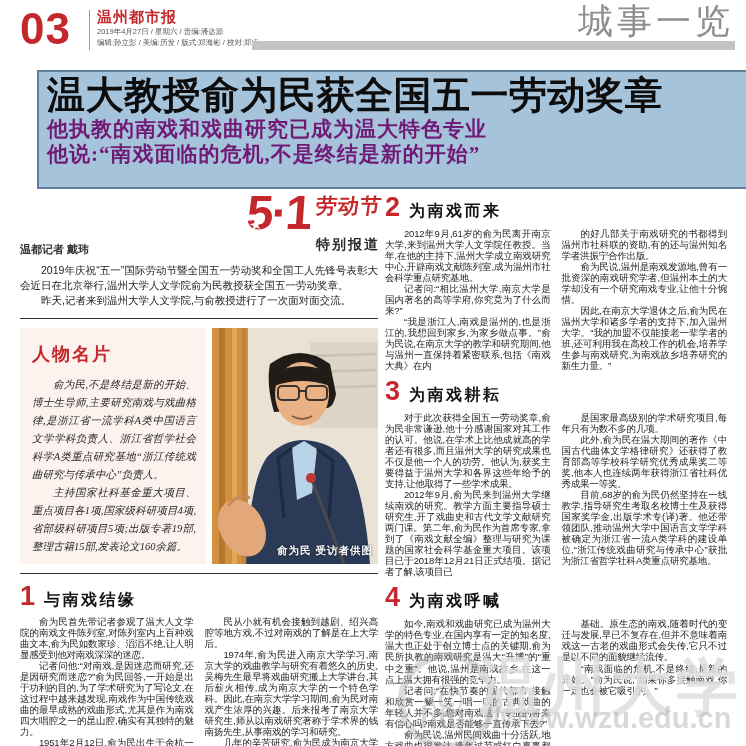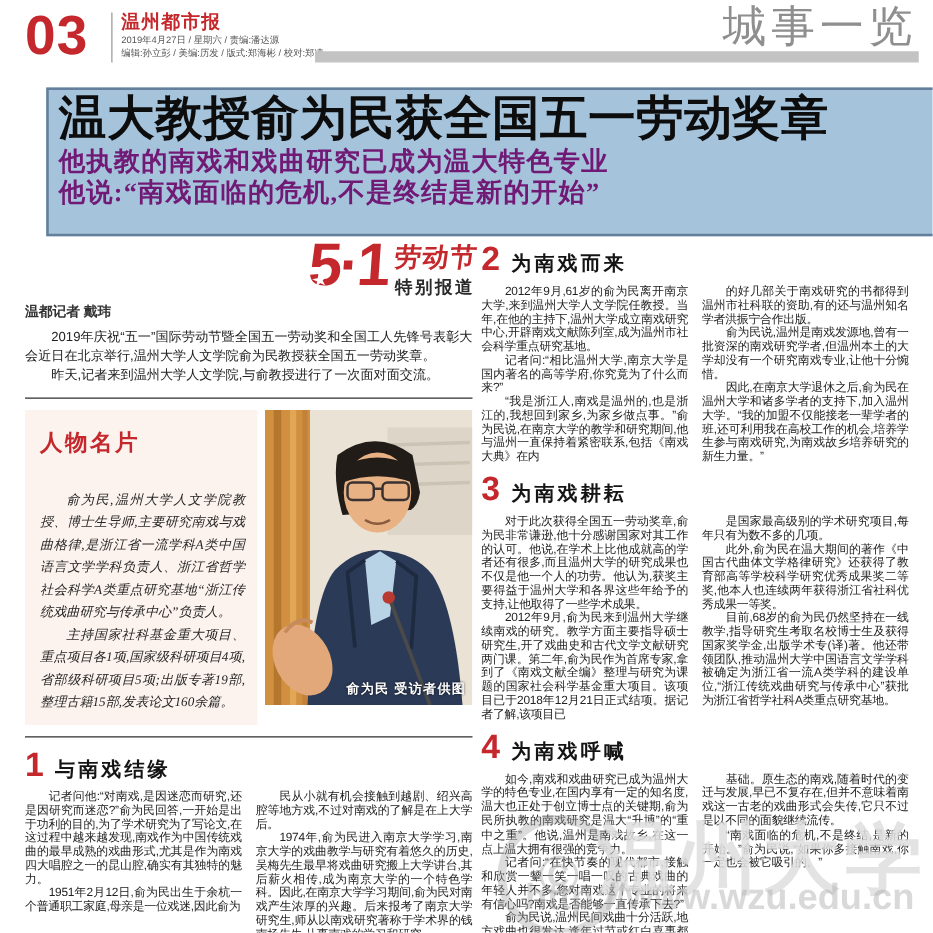--- a/index.html
+++ b/index.html
@@ -26,30 +26,30 @@
   
   .leftcol{left:20px;top:190px;width:358px;}
   .rightcol{left:385px;top:187px;width:342px;}
 
   
   .badge{display:flex;justify-content:flex-end;align-items:flex-start;height:52px;margin-right:-4px;}
   .b51{position:relative;font-size:48px;font-weight:900;color:#c5282c;line-height:.95;letter-spacing:-2px;transform:skewX(-4deg);}
   .bstar{position:absolute;left:3px;bottom:3px;font-size:15px;color:#fff;transform:rotate(-12deg);}
   .bright{margin-left:6px;padding-top:2px;}
   .blabel{font-size:21px;font-weight:900;color:#c5282c;transform:skewX(-8deg);letter-spacing:1px;}
-  .bsub{font-size:14px;font-weight:700;color:#2a2a2a;letter-spacing:2px;margin-top:1px;}
+  .bsub{font-size:14px;font-weight:700;color:#2a2a2a;letter-spacing:2px;margin-top:16px;}
 
   .byline{font-size:11px;font-weight:700;color:#333;margin:0 0 6px;}
   .intro p{font-size:10.5px;line-height:1.45;text-align:justify;text-indent:2em;margin:0;color:#222;}
   .rule{border:none;border-top:1px solid #2e2e2e;margin:9px 0;}
 
   
   .prow{display:flex;gap:6px;}
   .pcard{width:186px;background:#fcf3ee;padding:14px 10px 8px 12px;box-sizing:border-box;}
-  .pcard h3{margin:0 0 26px;font-size:18px;font-weight:900;color:#c5282c;letter-spacing:2px;}
+  .pcard h3{margin:0 0 10px;font-size:18px;font-weight:900;color:#c5282c;letter-spacing:2px;}
   .pcard p{font-family:"Liberation Serif","DejaVu Serif",serif;font-style:italic;
            font-size:10.5px;line-height:1.72;text-align:justify;text-indent:2em;margin:0;color:#262626;}
   .photo{position:relative;width:166px;height:236px;overflow:hidden;}
   .photo svg{display:block;}
   .pcap{position:absolute;right:5px;bottom:6px;font-size:10.5px;font-weight:700;color:#fff;
         text-shadow:0 0 2px rgba(0,0,0,.8);letter-spacing:1px;}
 
   
   .sec-h{display:flex;align-items:baseline;gap:9px;margin:4px 0 5px;}
   .sec-n{font-size:27px;font-weight:900;color:#c5282c;line-height:1;}
@@ -105,21 +105,21 @@
   <div class="intro">
     <p>2019年庆祝“五一”国际劳动节暨全国五一劳动奖和全国工人先锋号表彰大会近日在北京举行,温州大学人文学院俞为民教授获全国五一劳动奖章。</p>
     <p>昨天,记者来到温州大学人文学院,与俞教授进行了一次面对面交流。</p>
   </div>
 
   <hr class="rule">
 
   <div class="prow">
     <div class="pcard">
       <h3>人物名片</h3>
-      <p>俞为民,温州大学人文学院教授、博士生导师,主要研究南戏与戏曲格律,是浙江省一流学科A类中国语言文学学科负责人、浙江省哲学社会科学A类重点研究基地“浙江传统戏曲研究与传承中心”负责人。</p>
+      <p>俞为民,不是终结是新的开始、博士生导师,主要研究南戏与戏曲格律,是浙江省一流学科A类中国语言文学学科负责人、浙江省哲学社会科学A类重点研究基地“浙江传统戏曲研究与传承中心”负责人。</p>
       <p>主持国家社科基金重大项目、重点项目各1项,国家级科研项目4项,省部级科研项目5项;出版专著19部,整理古籍15部,发表论文160余篇。</p>
     </div>
     <div class="photo">
       <svg width="166" height="236" viewBox="0 0 166 236">
         <rect width="166" height="236" fill="#e9e2d5"></rect>
         <rect x="98" y="14" width="68" height="86" fill="#ddd6c8"></rect>
         <line x1="100" y1="28" x2="164" y2="26" stroke="#cbc3b4" stroke-width="3"></line>
         <line x1="100" y1="44" x2="164" y2="42" stroke="#cbc3b4" stroke-width="3"></line>
         <line x1="100" y1="60" x2="164" y2="58" stroke="#cbc3b4" stroke-width="3"></line>
         <rect x="0" y="0" width="36" height="236" fill="#d0903f"></rect>
@@ -147,20 +147,21 @@
   </div>
 
   <hr class="rule">
 
   <div class="sec-h">
     <span class="sec-n">1</span>
     <span class="sec-t">与南戏结缘</span>
   </div>
   <div class="cols">
     <div class="col">
+      <p>俞为民首先带记者参观了温大人文学院的南戏文件陈列室,对陈列室内上百种戏曲文本,俞为民如数家珍、滔滔不绝,让人明显感受到他对南戏深深的迷恋。</p>
       <p>记者问他:“对南戏,是因迷恋而研究,还是因研究而迷恋?”俞为民回答,一开始是出于功利的目的,为了学术研究为了写论文,在这过程中越来越发现,南戏作为中国传统戏曲的最早成熟的戏曲形式,尤其是作为南戏四大唱腔之一的昆山腔,确实有其独特的魅力。</p>
       <p>1951年2月12日,俞为民出生于余杭一个普通职工家庭,母亲是一位戏迷,因此俞为</p>
     </div>
     <div class="col">
       <p>民从小就有机会接触到越剧、绍兴高腔等地方戏,不过对南戏的了解是在上大学后。</p>
       <p>1974年,俞为民进入南京大学学习,南京大学的戏曲教学与研究有着悠久的历史,吴梅先生最早将戏曲研究搬上大学讲台,其后薪火相传,成为南京大学的一个特色学科。因此,在南京大学学习期间,俞为民对南戏产生浓厚的兴趣。后来报考了南京大学研究生,师从以南戏研究著称于学术界的钱南扬先生,从事南戏的学习和研究。</p>
       <p>几年的辛苦研究,俞为民成为南京大学教授、博士生导师、中国古代戏曲学会常务副会长。</p>
     </div>
   </div>
 </div>

